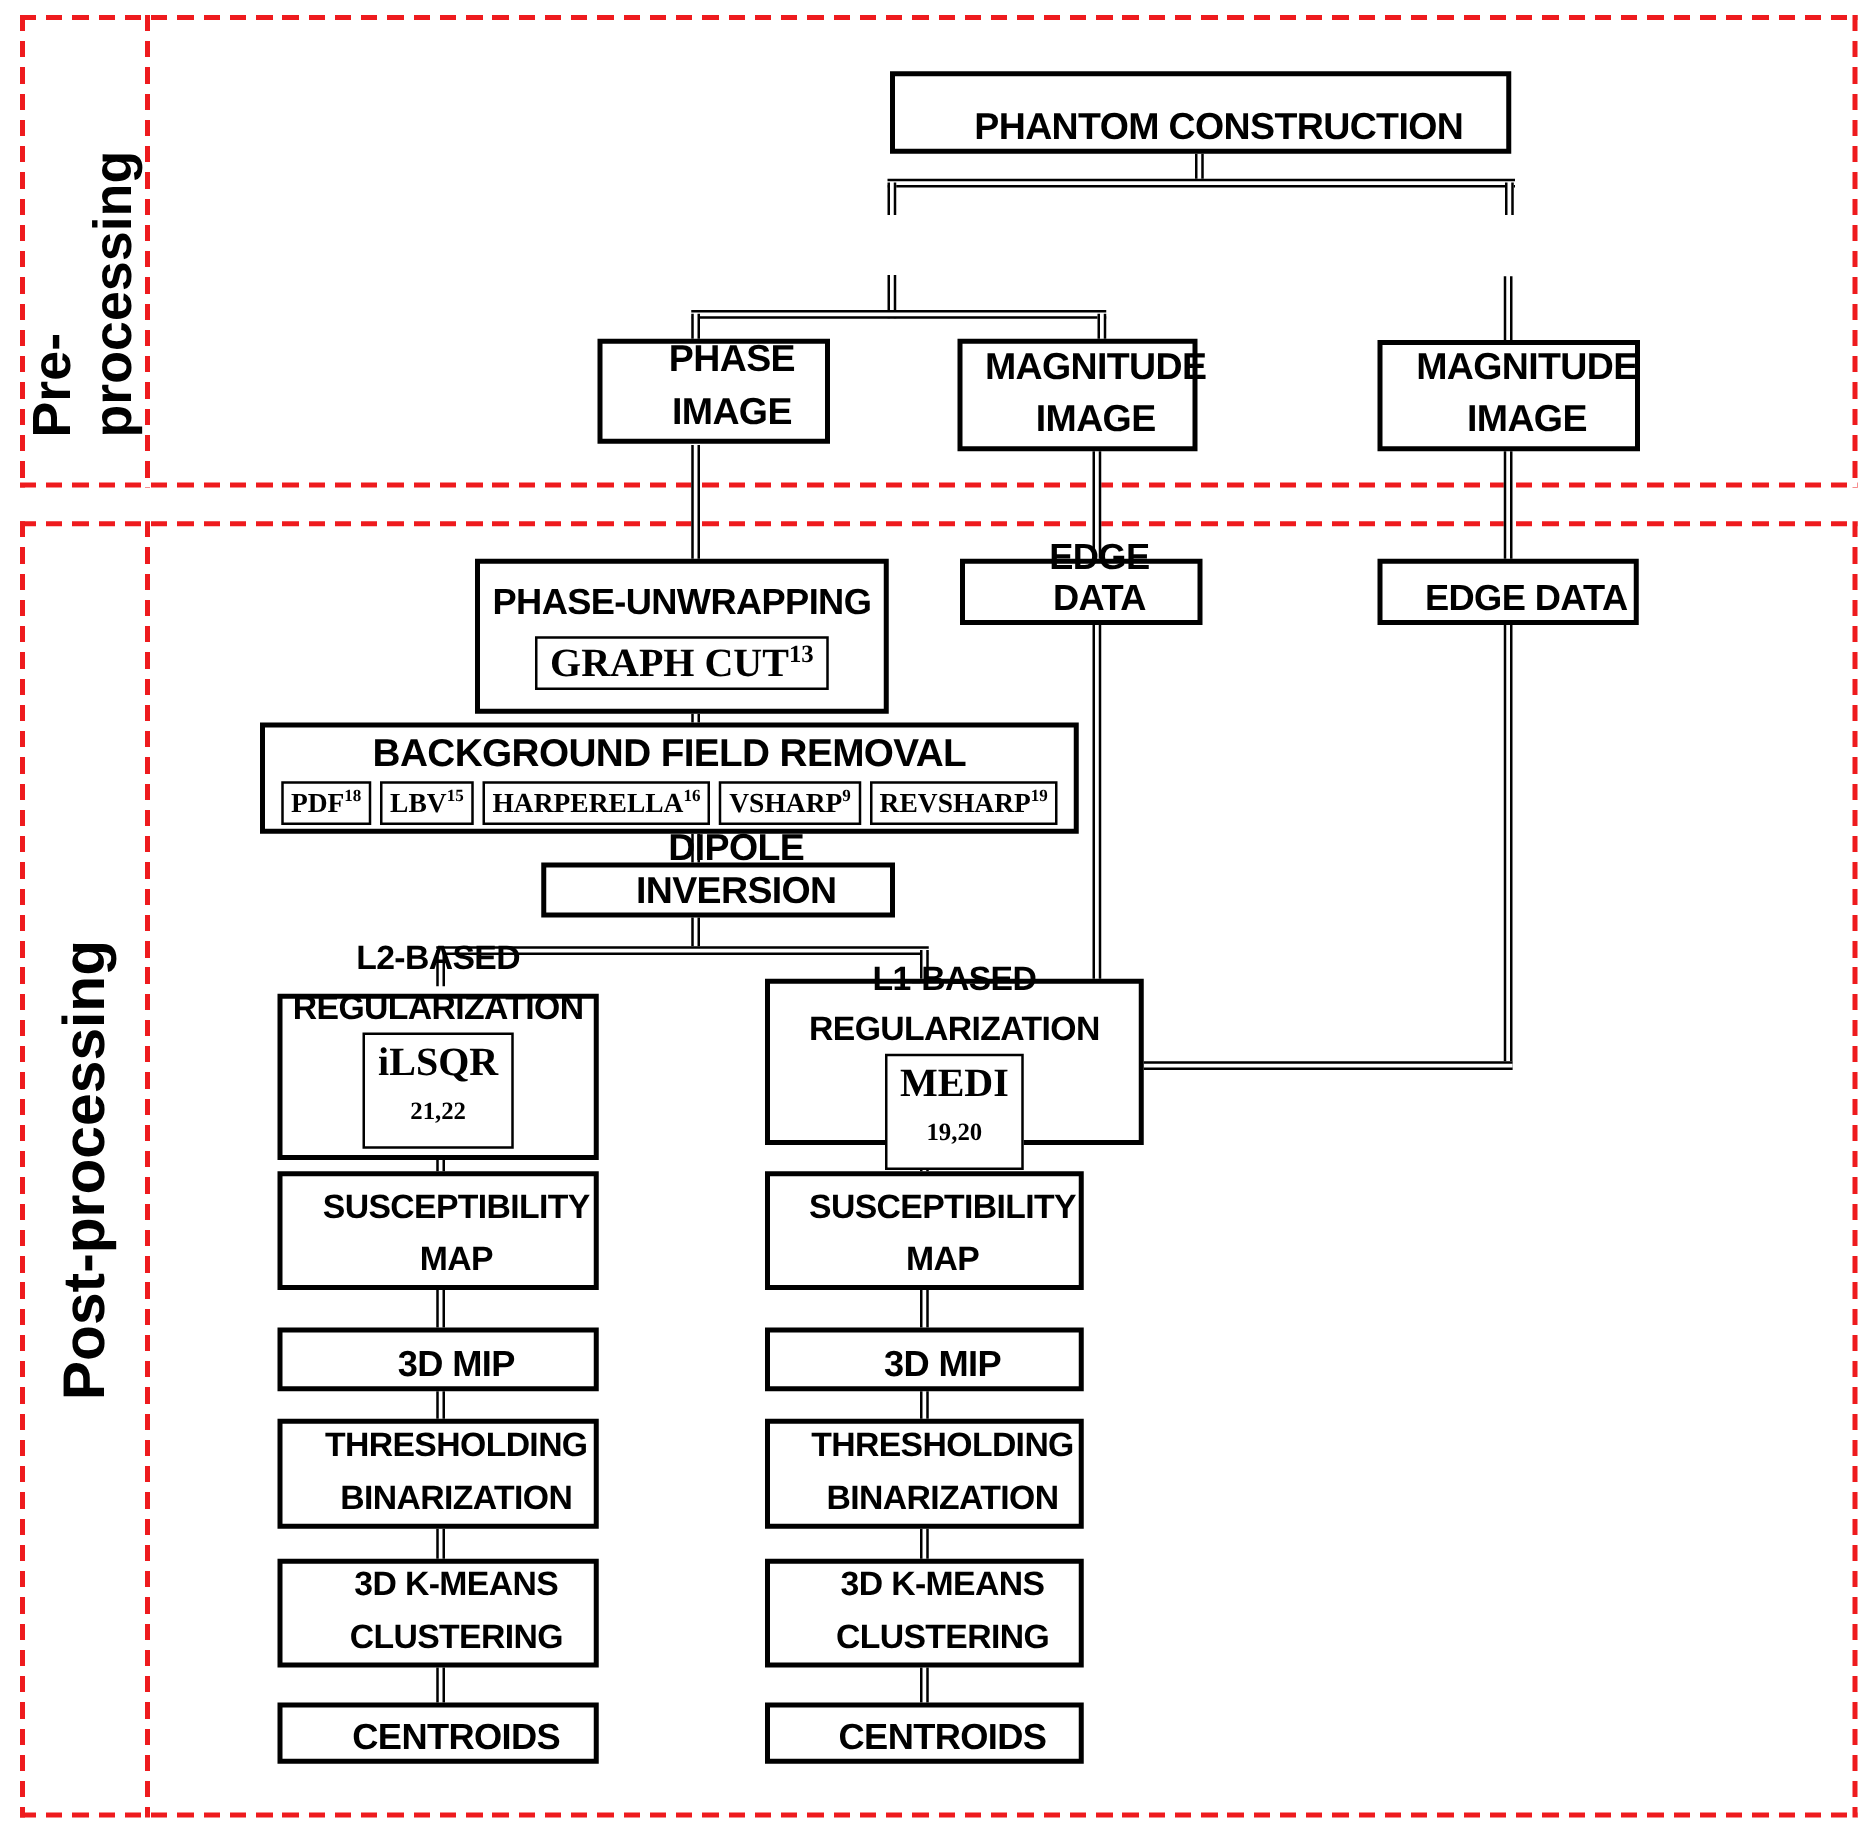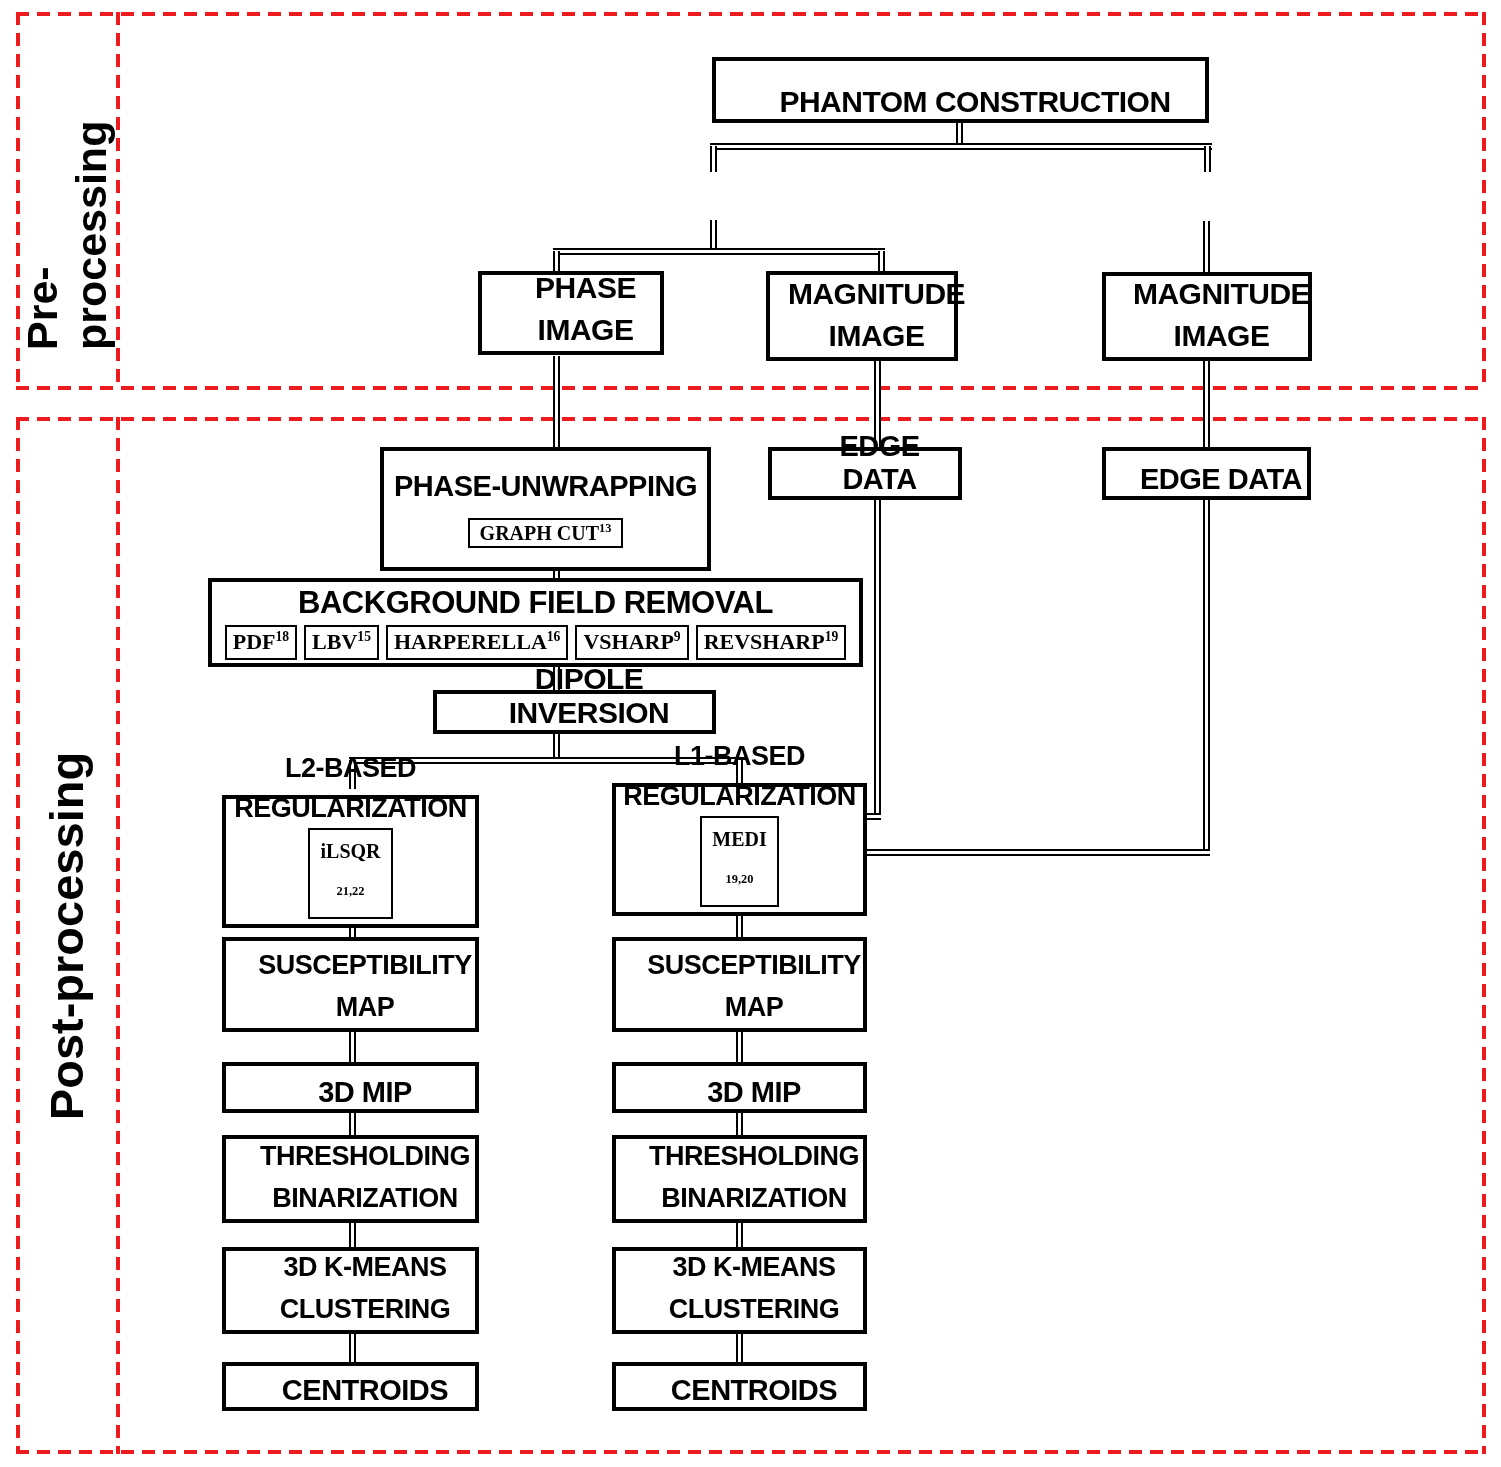--- a/index.html
+++ b/index.html
@@ -26,21 +26,21 @@
   .t30 { font-size:30px; }
   .t29 { font-size:29px; }
   .t27 { font-size:27px; }
   .two-line span { display:block; line-height:42px; }
   .two-line-sm span { display:block; line-height:40px; }
   
   .chip { display:inline-block; box-sizing:border-box; border:2px solid var(--line-black);
     background:#fff; font-family:"Liberation Serif", serif; font-weight:700;
     letter-spacing:0; white-space:nowrap; padding:1px 10px; }
   .chip sup { font-size:0.62em; letter-spacing:0; }
-  .chip-lg { font-size:20px; }
+  .chip-lg { font-size:32px; }
   .chip-sm { font-size:22px; padding:2px 6px; }
   .chip-row { display:flex; flex-direction:row; gap:7px; justify-content:center;
     align-items:stretch; margin-top:4px; }
   
   .side-label { position:absolute; display:flex; align-items:center; justify-content:center;
     transform:rotate(-90deg); font-weight:700; z-index:4; letter-spacing:0; }
   .side-label-pre { font-size:43px; }
   .side-label-post { font-size:47px; }
 </style>
 </head>
@@ -144,21 +144,21 @@
   <div class="node t30" style="left:433px; top:690px; width:283px; height:44px;">
     <span>DIPOLE INVERSION</span>
   </div>
 
   <div class="node t27 two-line-sm" style="left:222px; top:783px; width:257px; height:133px; justify-content:flex-end; padding:5px 0;margin-top:12px;">
     <span>L2-BASED</span>
     <span>REGULARIZATION</span>
     <span class="chip chip-lg"><span>iLSQR</span><sup>21,22</sup></span>
   </div>
 
-  <div class="node t27 two-line-sm" style="left:612px; top:783px; width:255px; height:133px; justify-content:flex-end; padding:5px 0;">
+  <div class="node t27 two-line-sm" style="left:612px; top:783px; width:303px; height:133px; justify-content:center; padding:5px 0;">
     <span>L1-BASED</span>
     <span>REGULARIZATION</span>
     <span class="chip chip-lg"><span>MEDI</span><sup>19,20</sup></span>
   </div>
 
   <div class="node t27 two-line" style="left:222px; top:937px; width:257px; height:95px;">
     <span>SUSCEPTIBILITY</span>
     <span>MAP</span>
   </div>
 

